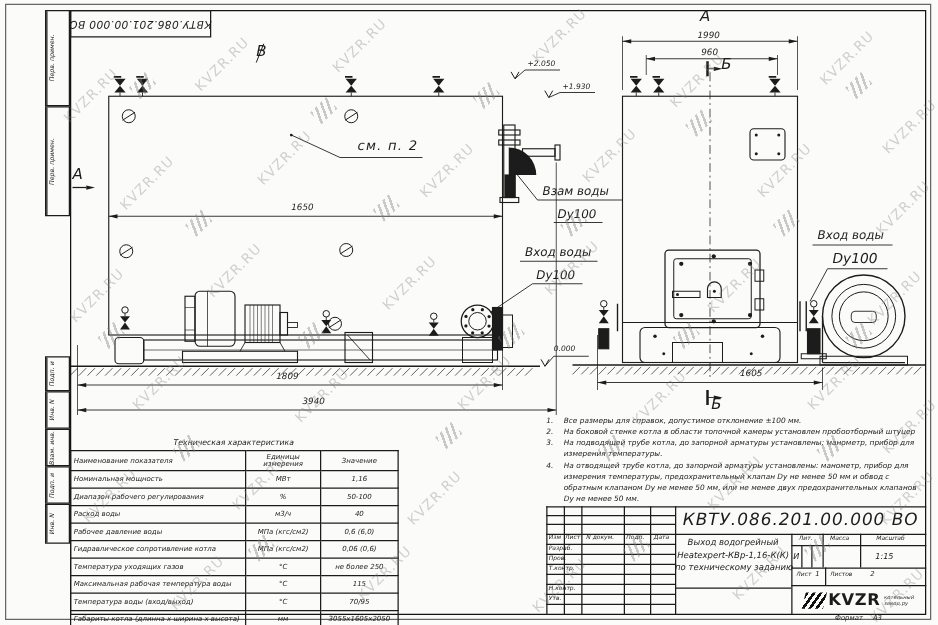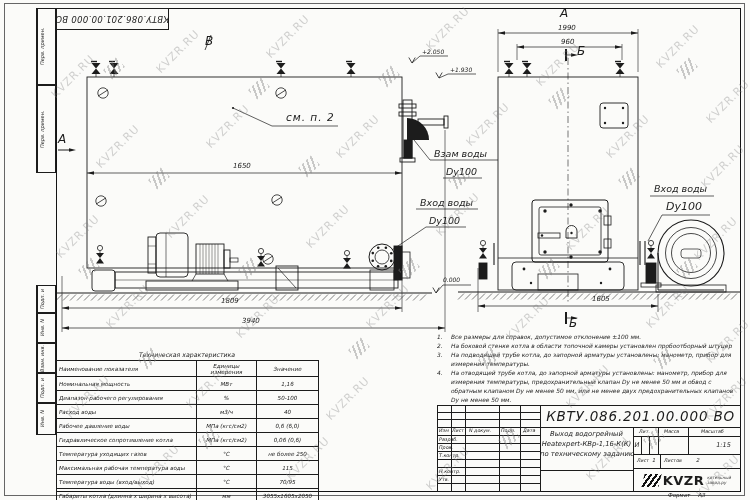--- a/index.html
+++ b/index.html
@@ -548,21 +548,21 @@
     <span class="cell" style="left:2px;top:71.5px">Утв.</span>
 
     <div class="ttl" style="top:25px">Выход водогрейный</div>
     <div class="ttl" style="top:35px">Heatexpert-КВр-1,16-К(К)</div>
     <div class="ttl" style="top:45px">по техническому заданию</div>
 
     <span class="cell" style="left:202px;top:23.5px">Лит.</span>
     <span class="cell" style="left:227px;top:23.5px">Масса</span>
     <span class="cell" style="left:264px;top:23.5px">Масштаб</span>
     <span class="val" style="left:196px;top:36px;width:8px">И</span>
-    <span class="val" style="left:267px;top:36px;width:39px">1:15</span>
+    <span class="val" style="left:251px;top:36px;width:39px">1:15</span>
     <span class="cell" style="left:200px;top:52.5px">Лист</span>
     <span class="val" style="left:213px;top:52px;width:8px;font-size:5.5px">1</span>
     <span class="cell" style="left:227px;top:52.5px">Листов</span>
     <span class="val" style="left:256px;top:52px;width:10px;font-size:5.5px">2</span>
 
     <div class="logo-row">
       <div class="kvzr-mark"></div>
       <div class="kvzr-name">KVZR</div>
       <div class="kvzr-tag">
         <span>котельный</span>

